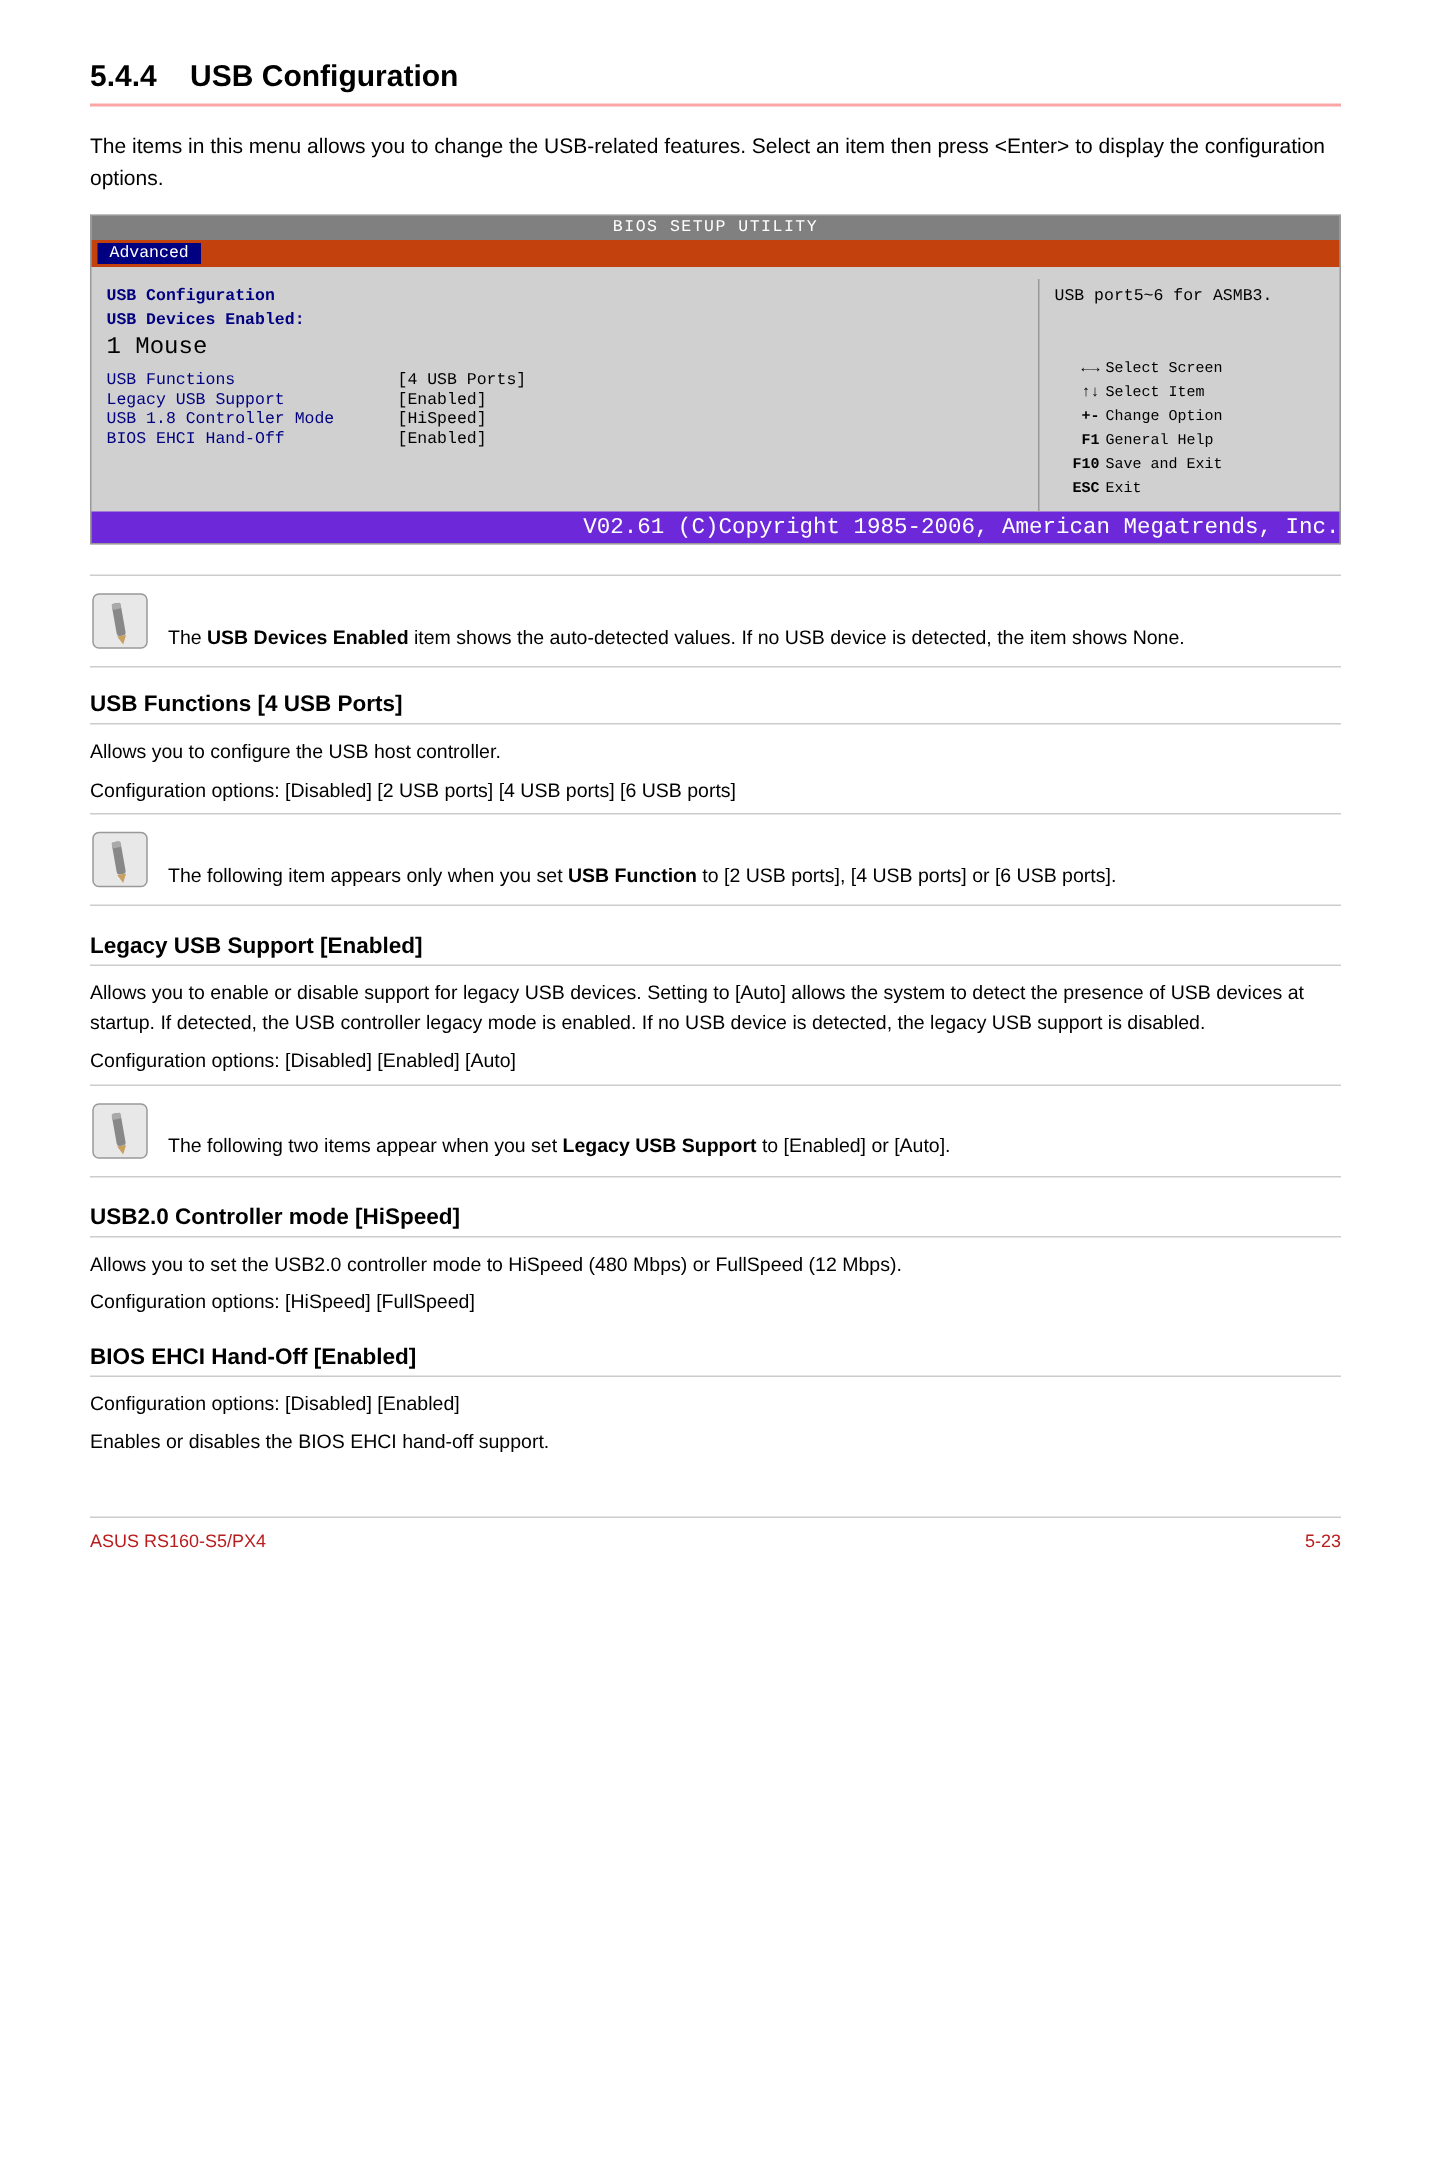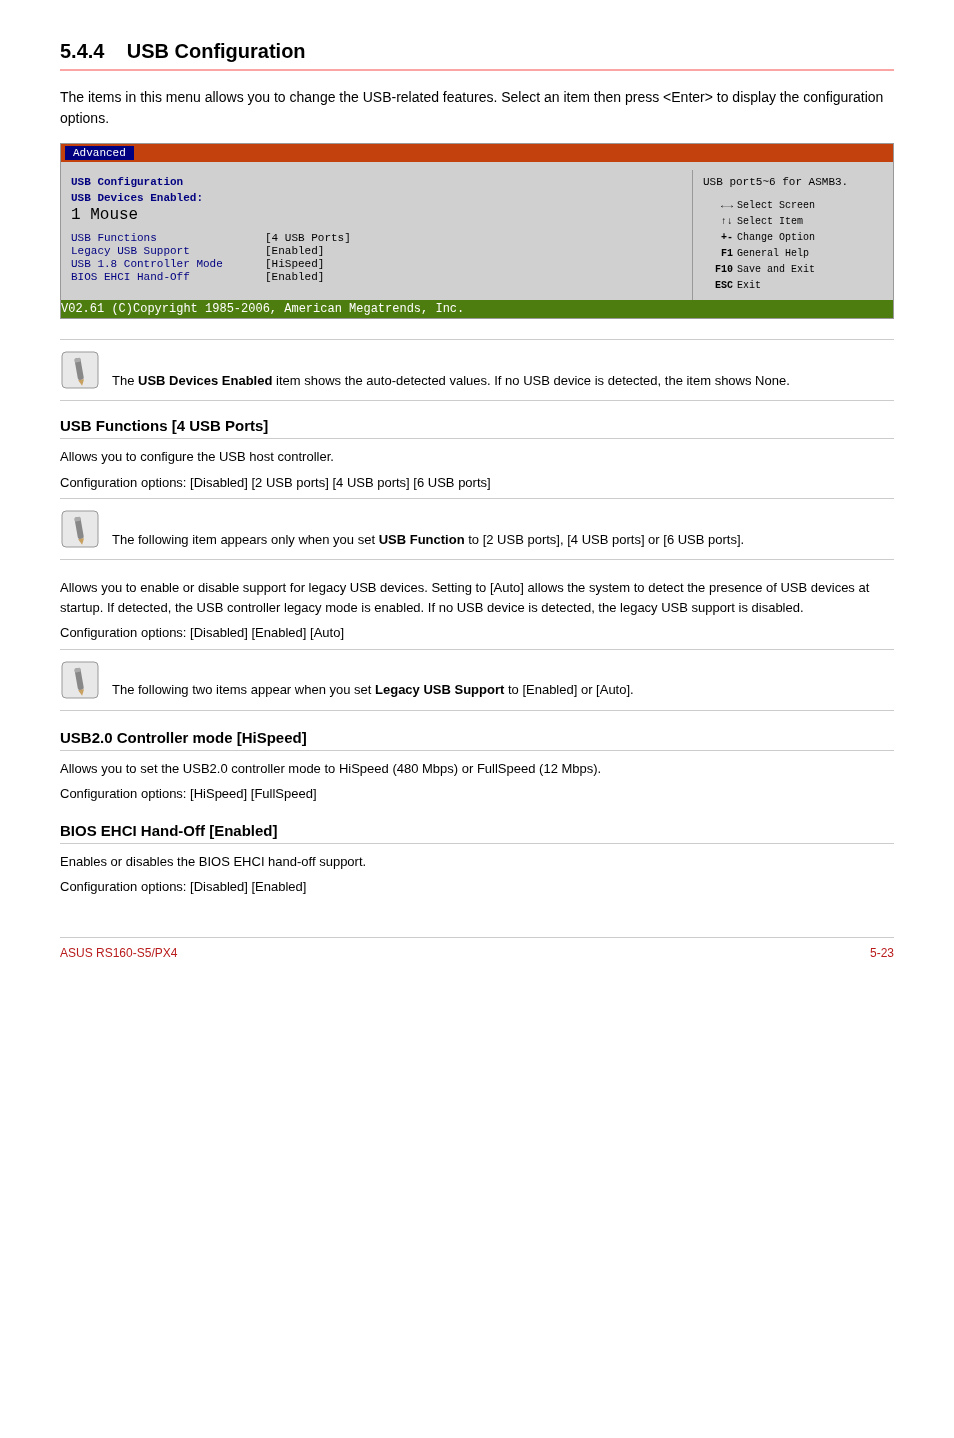--- a/index.html
+++ b/index.html
@@ -64,20 +64,21 @@
       padding: 6px 10px;
       border-right: 1px solid #999;
     }
 
     .bios-right {
       width: 200px;
       padding: 6px 10px;
       display: flex;
       flex-direction: column;
       justify-content: space-between;
+      gap: 25px;
     }
 
     .bios-tab-row {
       background: #c2410c;
       padding: 2px 4px;
       margin-bottom: 8px;
     }
 
     .bios-tab {
       display: inline-block;
@@ -138,25 +139,25 @@
       gap: 4px;
     }
 
     .bios-key-label {
       width: 30px;
       text-align: right;
       font-weight: bold;
     }
 
     .bios-footer {
-      background: #4d7c0f;
+      background: #6d28d9;
       color: #fff;
-      text-align: left;
+      text-align: right;
       padding: 2px 0;
-      font-size: 12px;
+      font-size: 15px;
     }
 
     
     .note-box {
       display: flex;
       align-items: flex-end;
       gap: 12px;
       border-top: 1px solid #ccc;
       border-bottom: 1px solid #ccc;
       padding: 10px 0;
@@ -212,20 +213,21 @@
 
   <div class="section-heading">
     <span class="num">5.4.4</span>
     &nbsp;&nbsp;
     <span>USB Configuration</span>
   </div>
 
   <p class="intro-text">The items in this menu allows you to change the USB-related features. Select an item then press &lt;Enter&gt; to display the configuration options.</p>
 
   <div class="bios-box">
+    <div class="bios-title-bar">BIOS SETUP UTILITY</div>
     <div class="bios-tab-row">
       <span class="bios-tab">Advanced</span>
     </div>
     <div class="bios-inner">
 
       <div class="bios-left">
         <div class="bios-section-title">USB Configuration</div>
         <div style="font-size:11px; margin-bottom:2px; color:#000080; font-weight:bold;">USB Devices Enabled:</div>
         <div class="bios-device-line">1 Mouse</div>
         <div class="bios-settings">
@@ -309,20 +311,21 @@
           <rect x="8" y="2" width="6" height="4" rx="1" fill="#aaa" transform="rotate(-10 11 12)"></rect>
         </g>
       </svg>
       <div class="note-text">
         The following item appears only when you set <strong>USB Function</strong> to [2 USB ports], [4 USB ports] or [6 USB ports].
       </div>
     </div>
   </div>
 
   <div class="section-block">
+    <div class="subsection-heading">Legacy USB Support [Enabled]</div>
     <p class="subsection-body">Allows you to enable or disable support for legacy USB devices. Setting to [Auto] allows the system to detect the presence of USB devices at startup. If detected, the USB controller legacy mode is enabled. If no USB device is detected, the legacy USB support is disabled.</p>
     <p class="subsection-body">Configuration options: [Disabled] [Enabled] [Auto]</p>
 
     <div class="note-box">
       <svg class="pencil-svg" viewBox="0 0 40 40" xmlns="http://www.w3.org/2000/svg">
         <rect x="2" y="2" width="36" height="36" rx="4" fill="#e8e8e8" stroke="#999" stroke-width="1"></rect>
         <g transform="translate(8,6)">
           <rect x="8" y="2" width="6" height="22" rx="2" fill="#888" transform="rotate(-10 11 12)"></rect>
           <polygon points="8,24 14,24 11,30" fill="#c8a060" transform="rotate(-10 11 12)"></polygon>
           <rect x="8" y="2" width="6" height="4" rx="1" fill="#aaa" transform="rotate(-10 11 12)"></rect>
@@ -335,22 +338,22 @@
   </div>
 
   <div class="section-block">
     <div class="subsection-heading">USB2.0 Controller mode [HiSpeed]</div>
     <p class="subsection-body">Allows you to set the USB2.0 controller mode to HiSpeed (480 Mbps) or FullSpeed (12 Mbps).</p>
     <p class="subsection-body">Configuration options: [HiSpeed] [FullSpeed]</p>
   </div>
 
   <div class="section-block">
     <div class="subsection-heading">BIOS EHCI Hand-Off [Enabled]</div>
+    <p class="subsection-body">Configuration options: [Disabled] [Enabled]</p>
     <p class="subsection-body">Enables or disables the BIOS EHCI hand-off support.</p>
-    <p class="subsection-body">Configuration options: [Disabled] [Enabled]</p>
   </div>
 
   <div class="page-footer">
     <span>ASUS RS160-S5/PX4</span>
     <span>5-23</span>
   </div>
 
 </div>
 
 </body></html>

